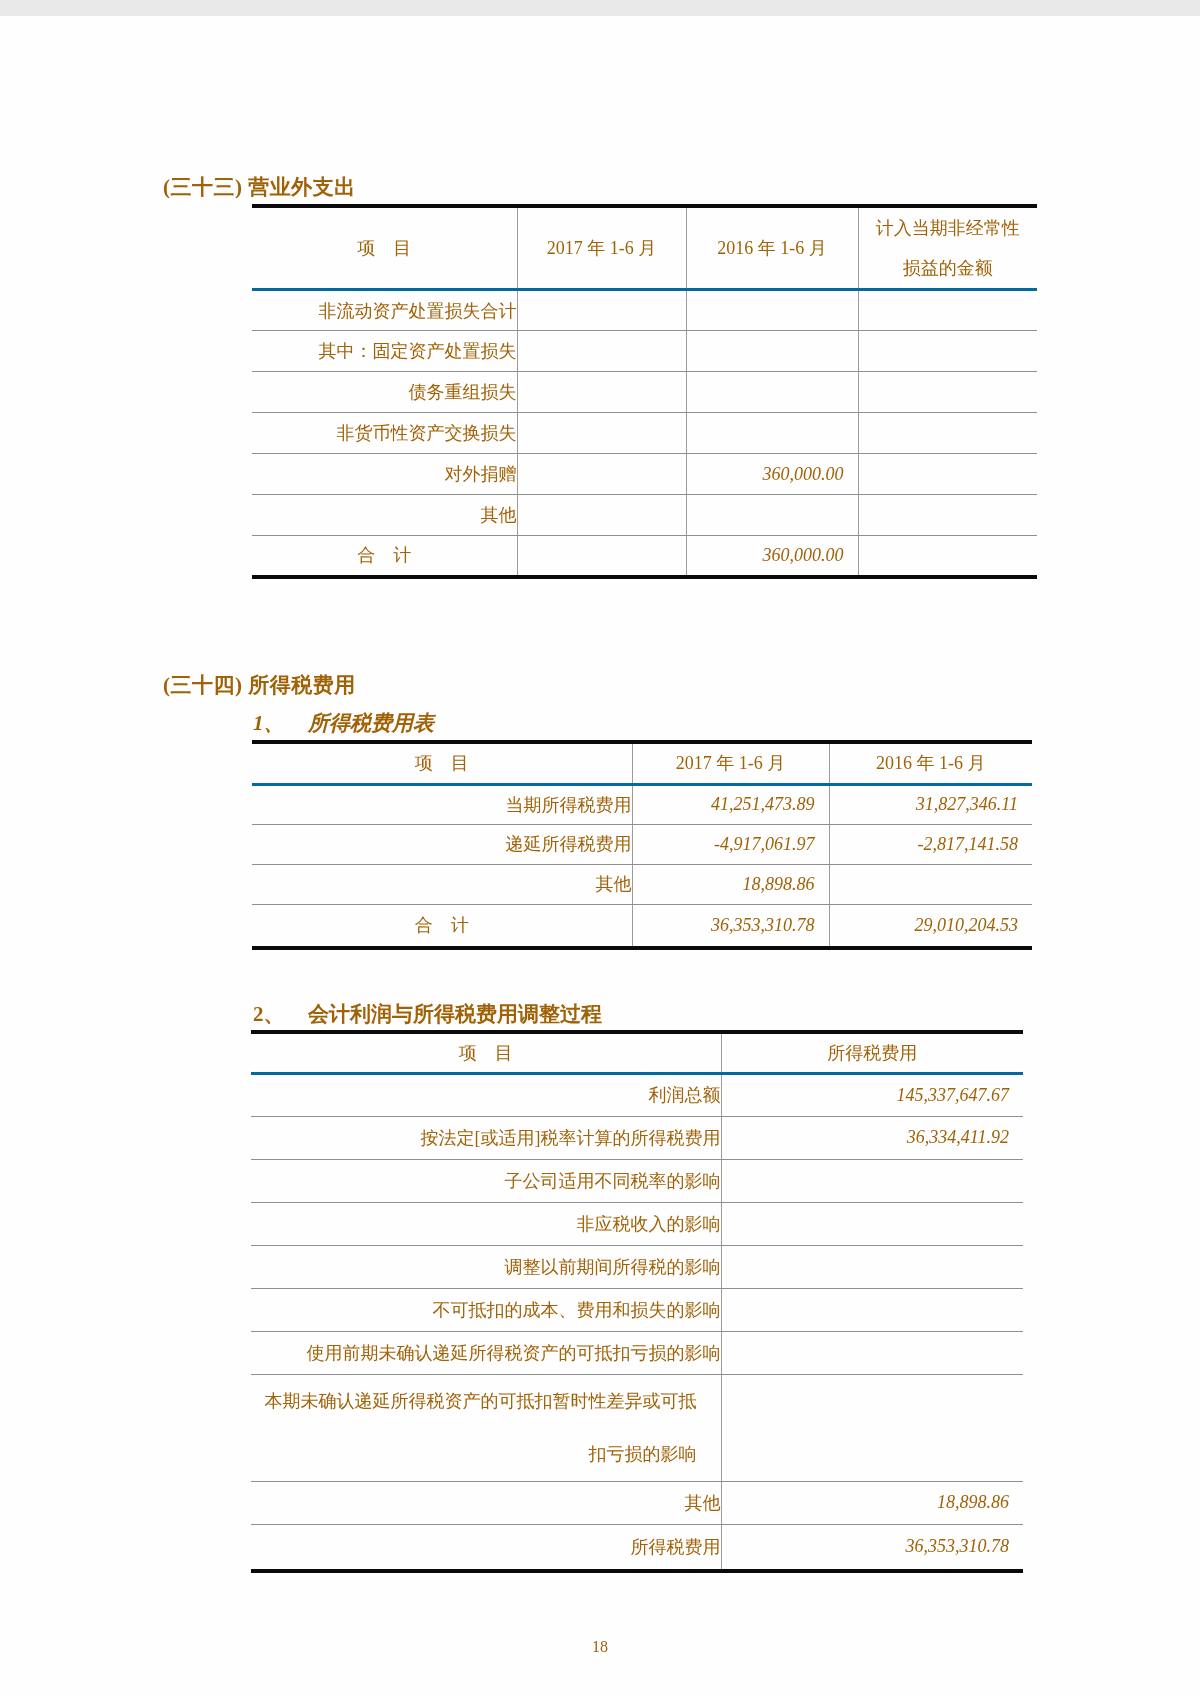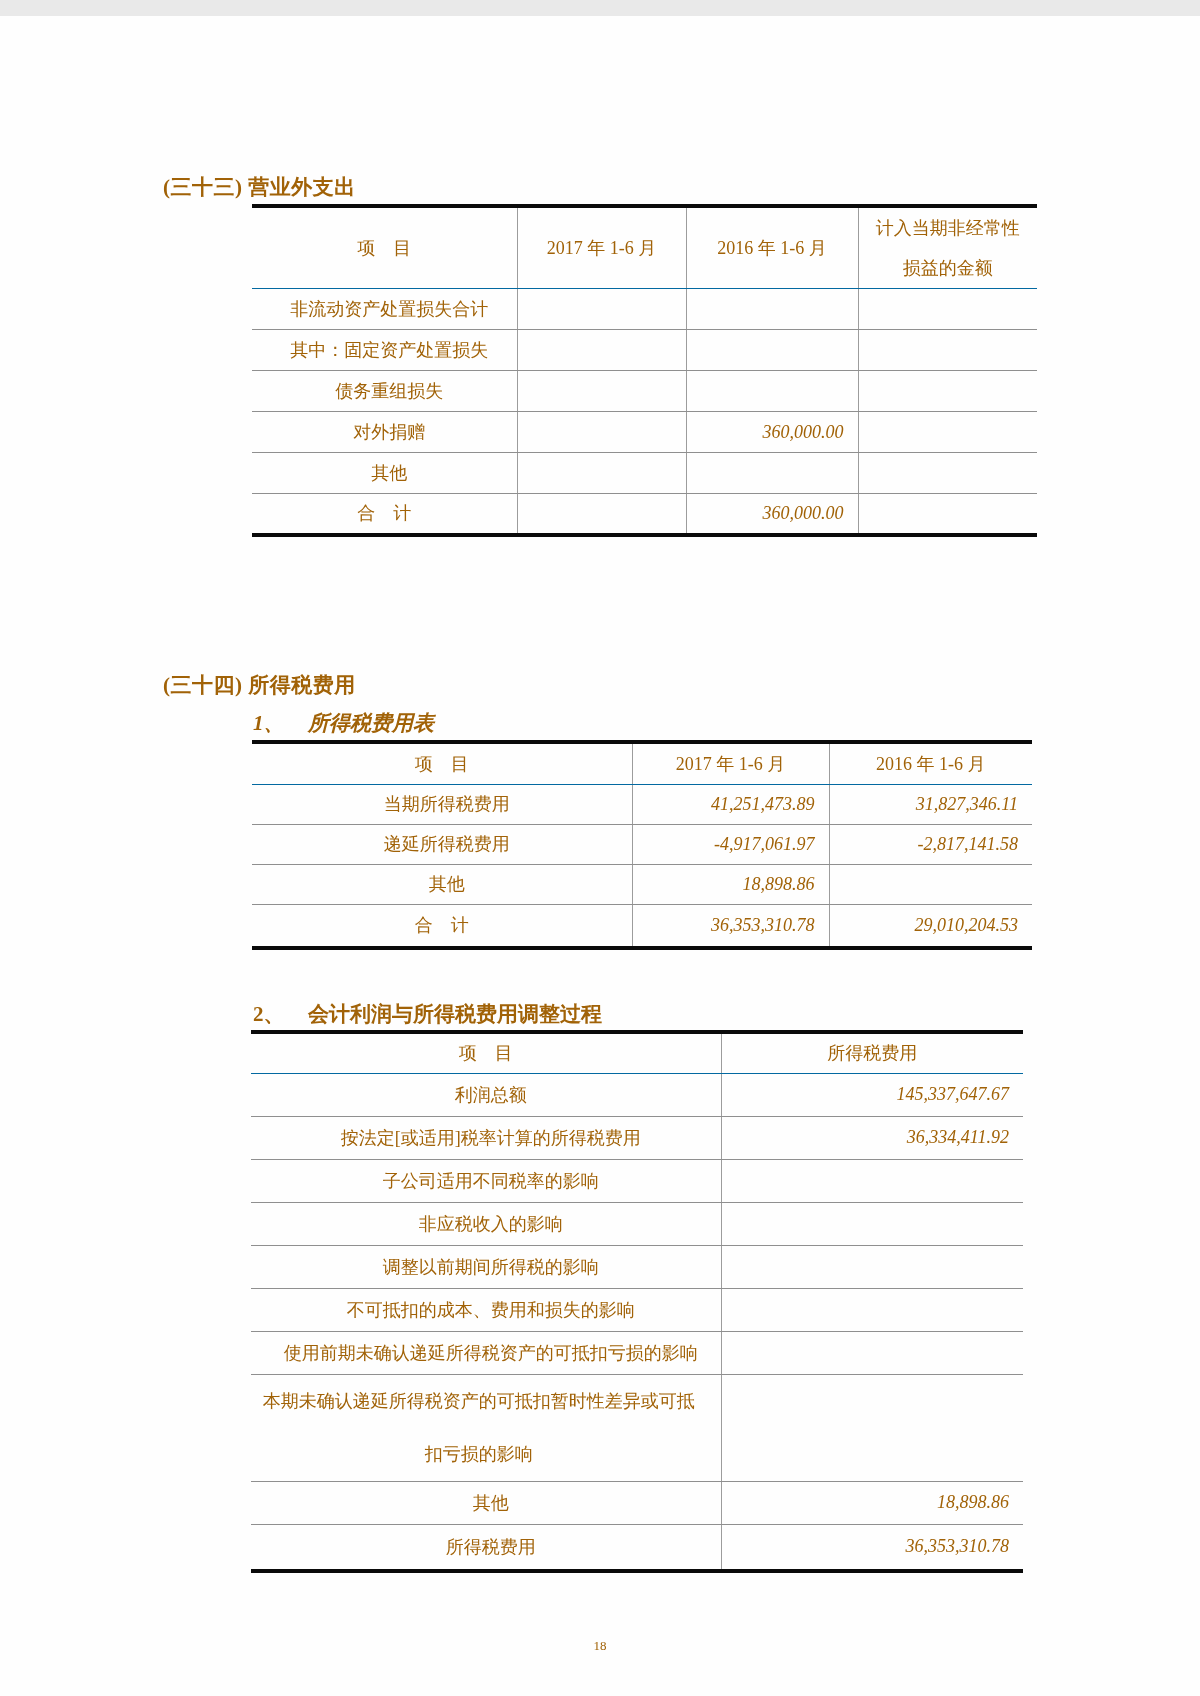--- a/index.html
+++ b/index.html
@@ -33,27 +33,27 @@
   }
   th,td{
     padding:0;
     font-weight:400;
     font-size:18px;
     vertical-align:middle;
     overflow:hidden;
   }
   tr.hdr th{
     text-align:center;
-    border-bottom:1px solid #0369a1;
+    border-bottom:3px solid #0369a1;
   }
   th:not(:first-child),td:not(:first-child){
     border-left:1px solid #9c9c9c;
   }
   td{border-bottom:1px solid #8f8f8f;}
-  td.lbl{text-align:center;padding-left:10px;}
+  td.lbl{text-align:right;padding-left:10px;}
   td.lbl.ind{padding-left:58px;}
   td.lbl.ctr{text-align:center;padding-left:0;}
   td.num{text-align:right;padding-right:14px;font-style:italic;}
   th.two-line span{display:block;line-height:40px;}
   
   #t1{width:785px;}
   #t1 tr.hdr{height:78px;}
   #t1 tbody tr{height:41px;}
   
   #t2{width:780px;}
@@ -62,21 +62,21 @@
   #t2 tbody tr.total{height:44px;}
   
   #t3{width:772px;}
   #t3 tr.hdr{height:41px;}
   #t3 tbody tr{height:43px;}
   #t3 tbody tr.tall{height:106px;}
   #t3 tbody tr.tall td.lbl{line-height:53px;padding-right:24px;}
   #t3 tbody tr.last{height:47px;}
   .page-number{
     width:1200px;text-align:center;
-    font-size:13px;
+    font-size:16px;
   }
 </style>
 </head>
 <body>
 
 <div class="page">
 
   <div class="abs sec-heading" style="left:163px;top:157px;">(三十三) 营业外支出</div>
 
   <table id="t1" class="abs" style="left:252px;top:188px;">
@@ -110,20 +110,26 @@
           <td class="num"></td>
           <td class="num"></td>
         </tr>
         <tr>
           <td class="lbl">债务重组损失</td>
           <td class="num"></td>
           <td class="num"></td>
           <td class="num"></td>
         </tr>
         <tr>
+          <td class="lbl">非货币性资产交换损失</td>
+          <td class="num"></td>
+          <td class="num"></td>
+          <td class="num"></td>
+        </tr>
+        <tr>
           <td class="lbl">对外捐赠</td>
           <td class="num"></td>
           <td class="num">360,000.00</td>
           <td class="num"></td>
         </tr>
         <tr>
           <td class="lbl">其他</td>
           <td class="num"></td>
           <td class="num"></td>
           <td class="num"></td>

